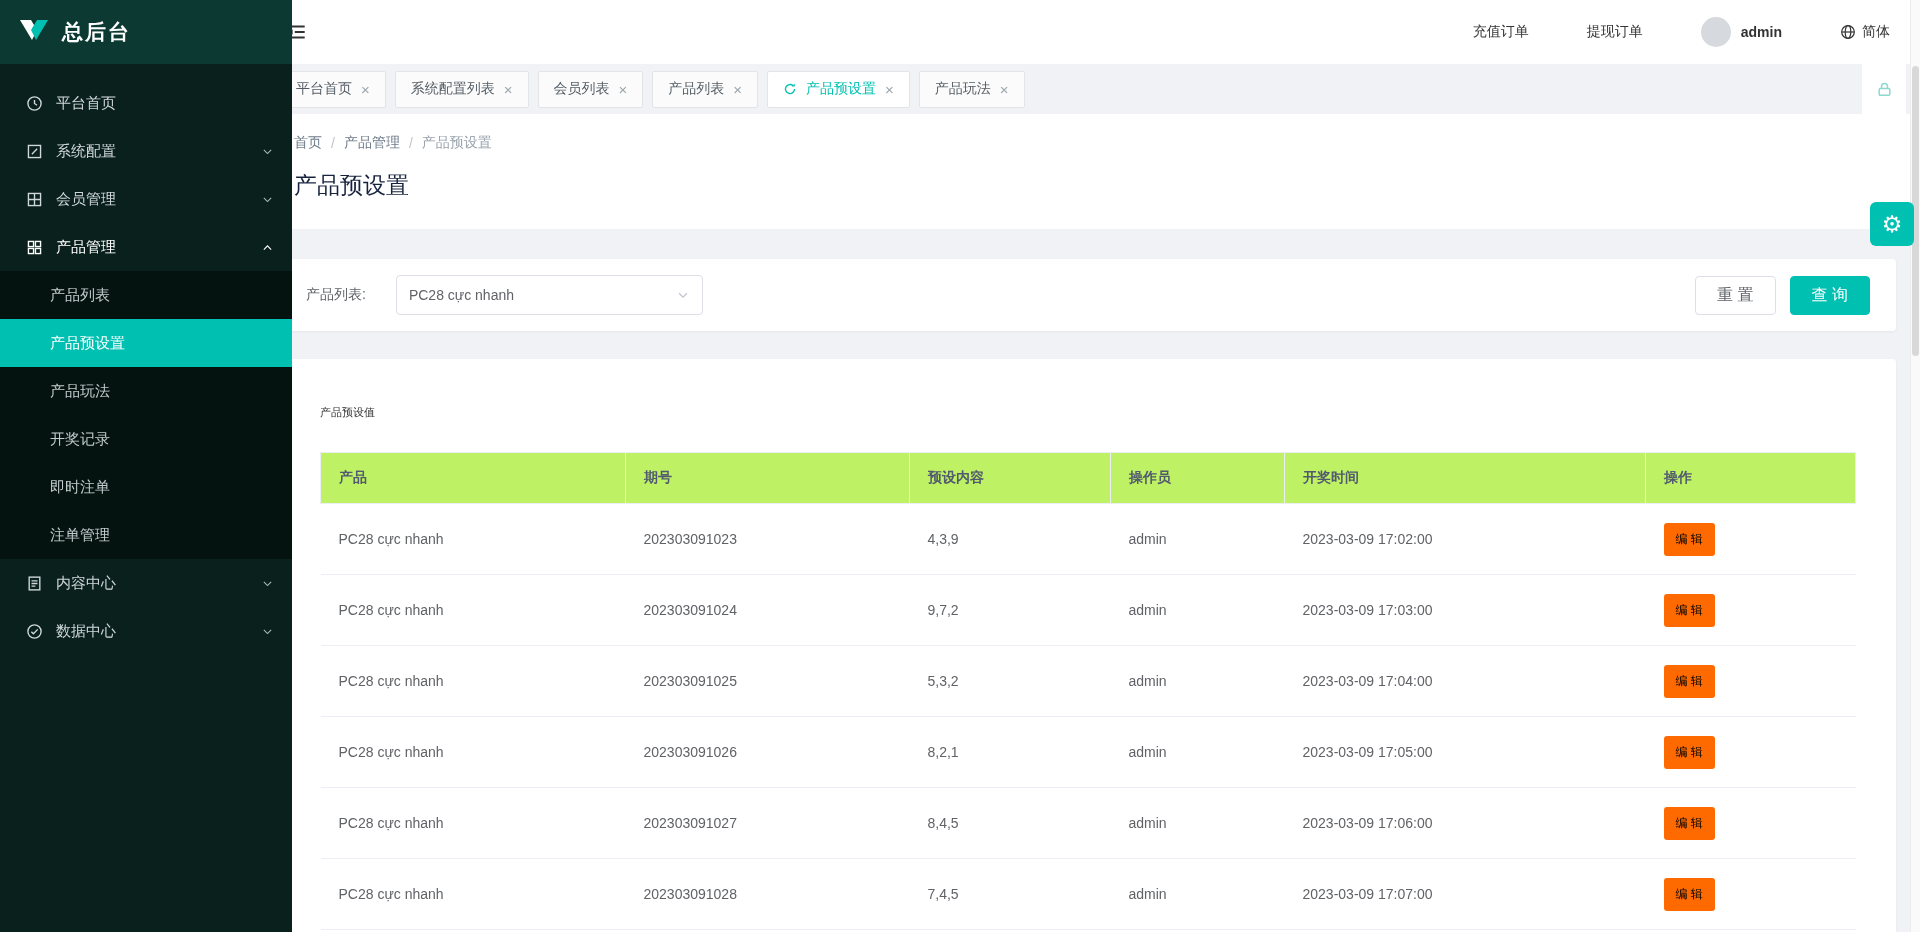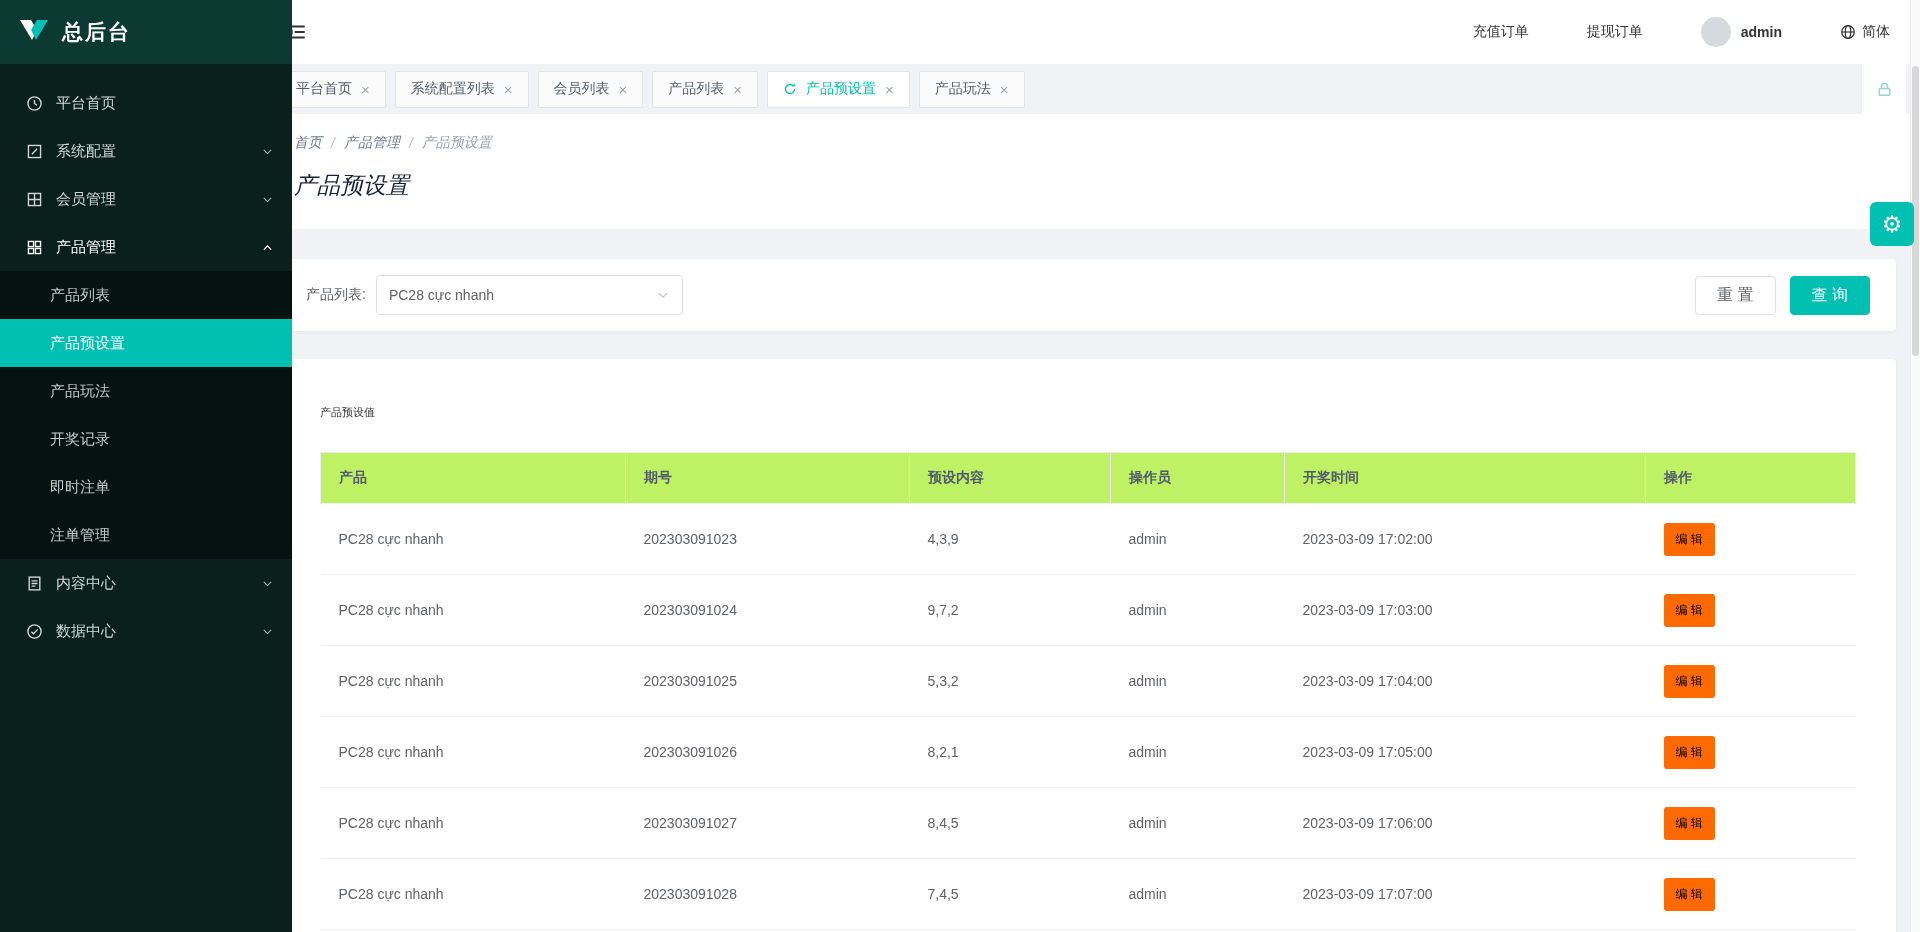--- a/index.html
+++ b/index.html
@@ -39,32 +39,32 @@
   .tabbar { height:50px; background:#f0f2f5; display:flex; align-items:center; padding-left:24px; gap:9px; }
   .tab { height:37px; display:inline-flex; align-items:center; gap:9px; padding:0 15px; background:#fbfbfb;
          border:1px solid #e2e5e8; border-radius:2px; font-size:14px; color:#555e66; cursor:pointer; white-space:nowrap; }
   .tab.active { background:#ffffff; color:#00c0b2; }
   .tab .tab-close { color:#9aa5ac; font-size:15px; line-height:1; cursor:pointer; }
   .tab .sync { width:14px; height:14px; color:#00c0b2; }
   .lockbox { margin-left:auto; margin-right:14px; width:44px; height:50px; background:#ffffff; display:flex; align-items:center; justify-content:center; cursor:pointer; }
   .lockbox svg { color:#8fd8cf; }
 
   
-  .titleband { background:#ffffff; padding:20px 38px 28px;font-style:italic; }
+  .titleband { background:#ffffff; padding:20px 38px 28px; }
   .breadcrumb { font-size:14px; display:flex; align-items:center; gap:9px; }
   .crumb { color:#6e7b8a; cursor:pointer; }
   .crumb-sep { color:#c0c4cc; }
   .crumb-current { color:#98a2ac; }
   .page-title { margin-top:18px; font-size:23px; font-weight:500; color:#17233d; }
 
   
   .content { padding:30px 24px 0; }
   .card { background:#ffffff; border-radius:4px; box-shadow:0 1px 3px rgba(0,0,0,0.05); }
   .filter-card { display:flex; align-items:center; padding:16px 26px; }
-  .filter-label { font-size:14px; color:#606266; margin-right:10px; }
+  .filter-label { font-size:14px; color:#606266; margin-right:30px; }
   .select { width:307px; height:40px; border:1px solid #dcdfe6; border-radius:4px; background:#fff;
             display:flex; align-items:center; justify-content:space-between; padding:0 12px;
             font-size:14px; color:#606266; cursor:pointer; }
   .select .sel-chev { color:#c0c4cc; }
   .filter-actions { margin-left:auto; display:flex; gap:14px; }
   .btn { height:39px; padding:0 21px; border-radius:4px; font-size:16px; display:flex; align-items:center; cursor:pointer; }
   .btn-plain { background:#ffffff; border:1px solid #dcdfe6; color:#606266; }
   .btn-primary { background:#00c0b2; border:1px solid #00c0b2; color:#ffffff; }
 
   .table-card { margin-top:28px; padding:46px 40px 40px; min-height:560px; }

